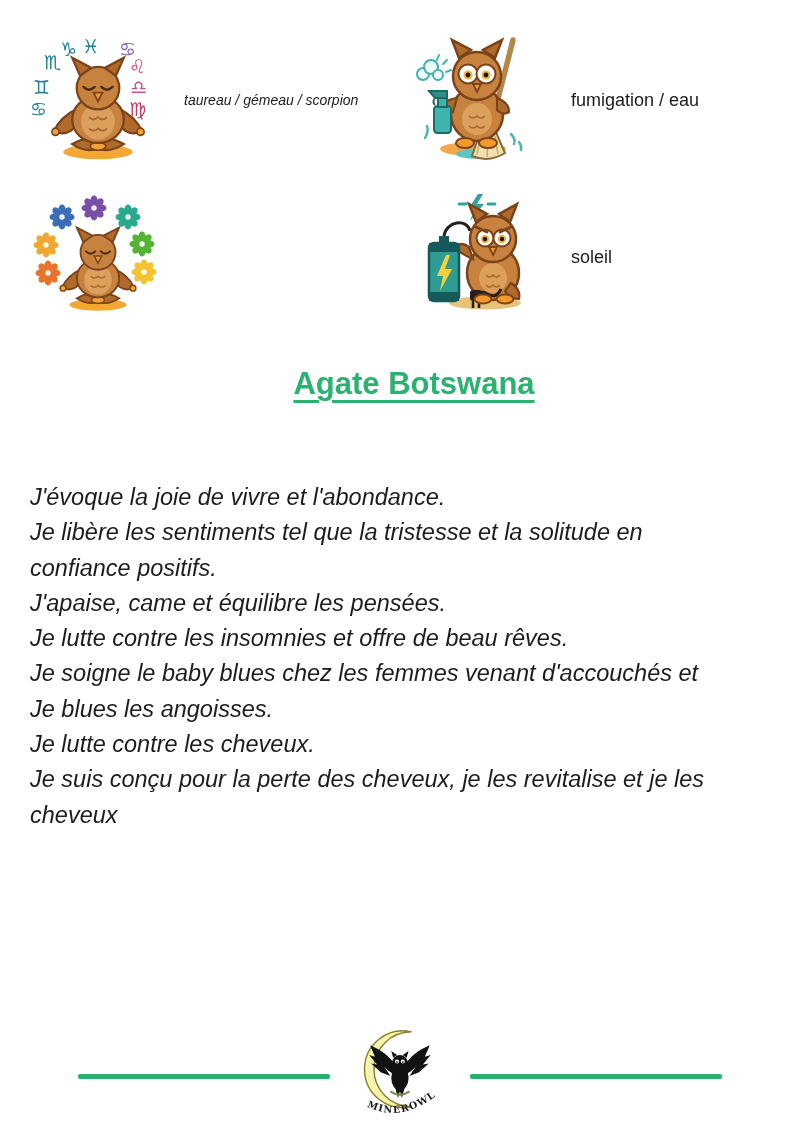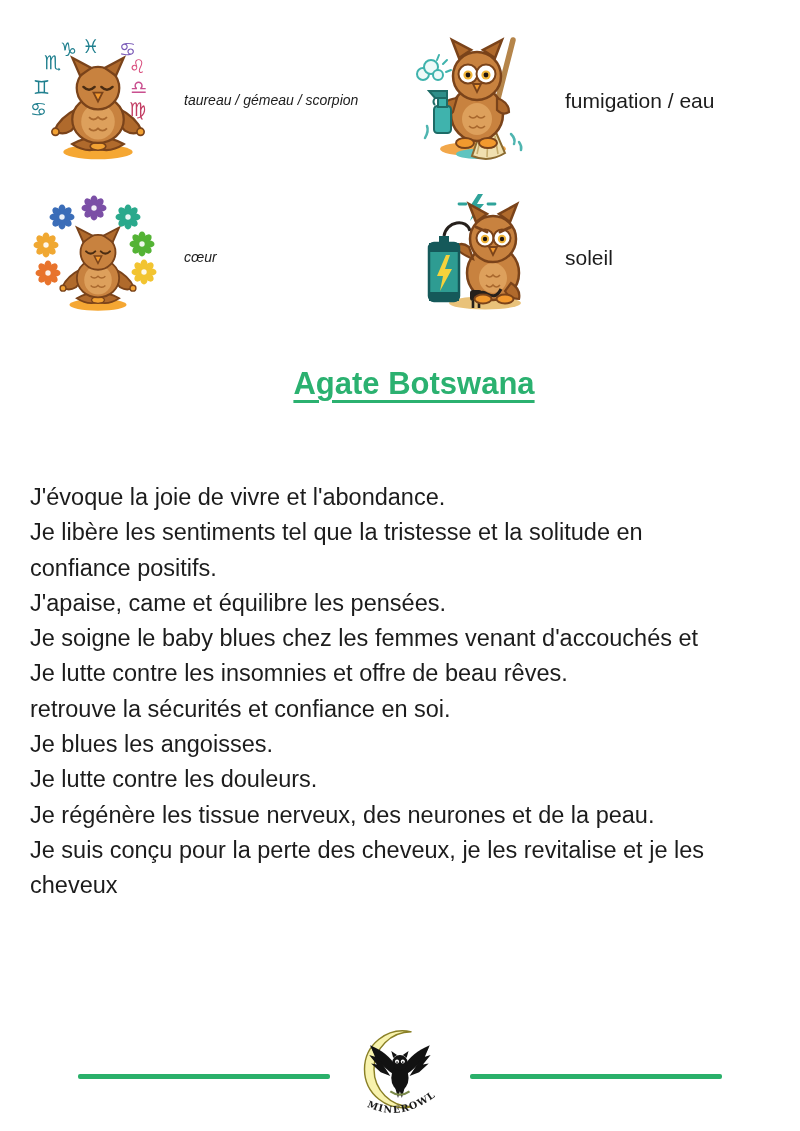--- a/index.html
+++ b/index.html
@@ -22,40 +22,41 @@
   .illus{position:relative;flex:0 0 auto;}
   .left-col .illus{margin-left:20px;}
   .right-col .illus{margin-left:15px;}
   .label-left{
     flex:1;text-align:left;
     font-size:14px;line-height:29px;
     padding:0 14px;
     font-style:italic;
   }
   .label-right{
-    margin-left:20px;
-    font-size:21px;line-height:29px;
+    margin-left:26px;
+    font-size:18px;line-height:29px;
   }
   .zsym{font-family:"DejaVu Sans",sans-serif;font-weight:600;}
   
   .title{
     margin:30px 0 0 0;
     text-align:center;
     font-size:31px;
     font-weight:bold;
     color:#2bb170;
     text-decoration:underline;
     text-underline-offset:6px;
     text-decoration-thickness:2.5px;
     padding-left:28px;
   }
   
   .body-text{
     margin:78px 24px 0 30px;
     font-size:23.5px;
+    font-style:italic;
   }
   .bline{line-height:35.3px;min-height:35.3px;white-space:pre;}
   
   .footer{
     position:absolute;
     top:1028px;left:0;width:100%;
     display:flex;align-items:center;justify-content:center;
   }
   .rule{width:252px;height:5px;background:#2ab06a;border-radius:2px;}
   .rule-left{margin-right:10px;}
@@ -173,21 +174,20 @@
           <use href="#owl-med" x="32" y="24" width="92" height="104"></use>
           <use href="#flower" x="29" y="13" width="26" height="26" fill="#3b6db8"></use>
           <use href="#flower" x="61" y="4" width="26" height="26" fill="#7b4fa6"></use>
           <use href="#flower" x="95" y="13" width="26" height="26" fill="#2aa98c"></use>
           <use href="#flower" x="13" y="41" width="26" height="26" fill="#f0a832"></use>
           <use href="#flower" x="109" y="40" width="26" height="26" fill="#54b335"></use>
           <use href="#flower" x="15" y="69" width="26" height="26" fill="#e8732c"></use>
           <use href="#flower" x="111" y="68" width="26" height="26" fill="#f2c431"></use>
         </svg>
       </div>
-      <div class="label-left">cœur</div>
     </div>
 
     <div class="cell right-col">
       <div class="illus">
         <svg width="130" height="130" viewBox="0 0 130 130">
           <ellipse cx="70" cy="112" rx="36" ry="6.5" fill="#e9c27a"></ellipse>
           <path d="M63 3 L54 17 L60 17 L55 30 L69 13 L62 13 L68 3 Z" fill="#2fa39a"></path>
           <line x1="44" y1="13" x2="51" y2="13" stroke="#2fa39a" stroke-width="2.8" stroke-linecap="round"></line>
           <line x1="73" y1="13" x2="80" y2="13" stroke="#2fa39a" stroke-width="2.8" stroke-linecap="round"></line>
           <path d="M29 45 C 31 30, 52 27, 55 40" fill="none" stroke="#26201c" stroke-width="3"></path>
@@ -226,26 +226,24 @@
     </div>
   </div>
 
   <h1 class="title">Agate Botswana</h1>
 
   <div class="body-text">
     <div class="bline">J'évoque la joie de vivre et l'abondance.</div>
     <div class="bline">Je libère les sentiments tel que la tristesse et la solitude en</div>
     <div class="bline">confiance positifs.</div>
     <div class="bline">J'apaise, came et équilibre les pensées.</div>
+    <div class="bline">Je lutte contre les insomnies et offre de beau rêves.</div>
     <div class="bline">Je soigne le baby blues chez les femmes venant d'accouchés et</div>
-    <div class="bline">Je lutte contre les insomnies et offre de beau rêves.</div>
-    <div class="bline">retrouve la sécurités et confiance en soi.</div>
     <div class="bline">Je blues les angoisses.</div>
-    <div class="bline">Je lutte contre les douleurs.</div>
-    <div class="bline">Je régénère les tissue nerveux, des neurones et de la peau.</div>
+    <div class="bline">Je lutte contre les cheveux.</div>
     <div class="bline">Je suis conçu pour la perte des cheveux, je les revitalise et je les</div>
     <div class="bline">cheveux</div>
   </div>
 
   <div class="footer">
     <div class="rule rule-left"></div>
     <div>
       <svg class="logo-svg" viewBox="0 0 120 100">
         <path d="M74 4 A 40 40 0 1 0 74 82 A 34 34 0 1 1 74 4 Z" fill="#f8f3ae" stroke="#8a8026" stroke-width="1.5"></path>
         <g fill="#121212">

